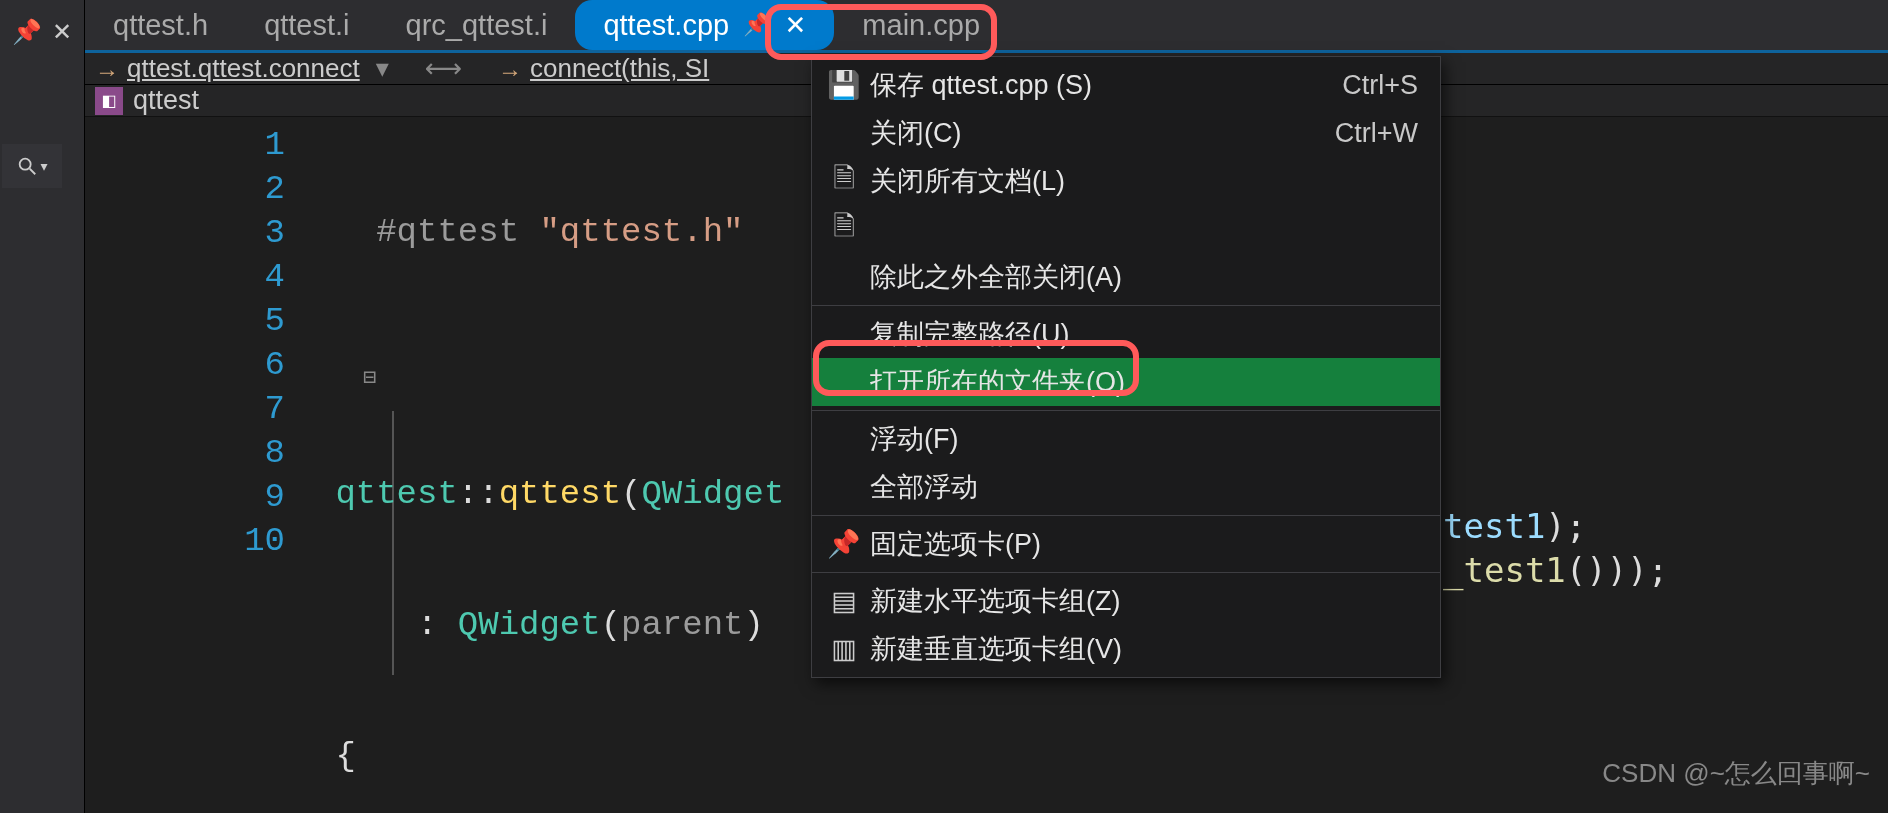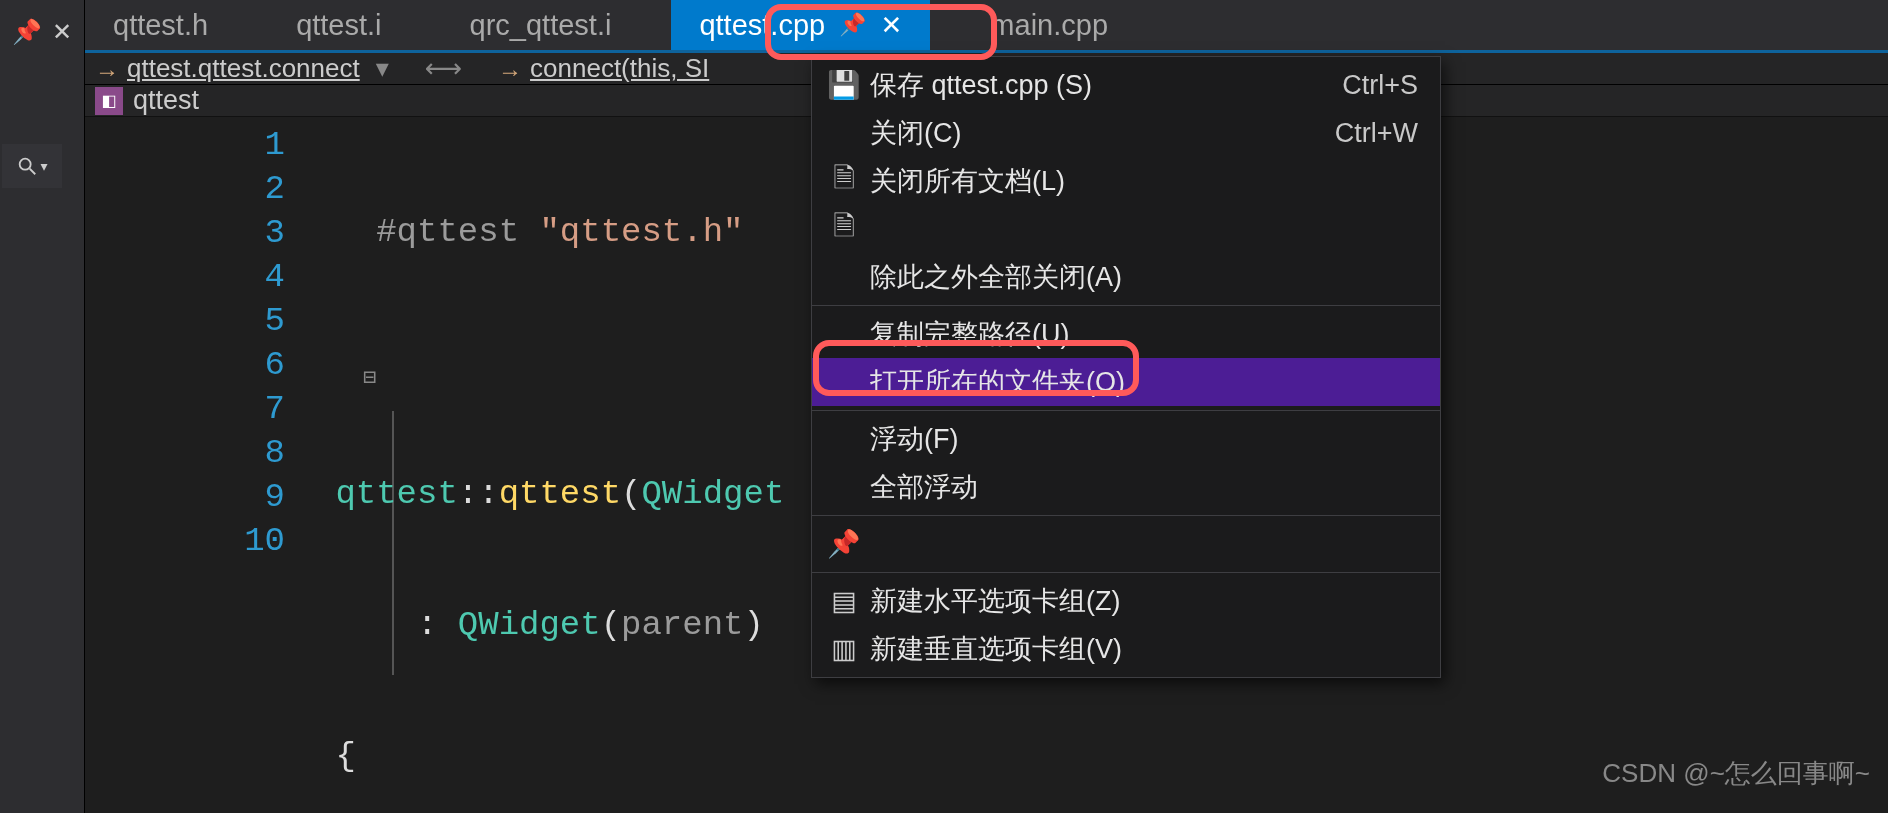--- a/index.html
+++ b/index.html
@@ -4,23 +4,23 @@
 <style>
   * { margin: 0; padding: 0; box-sizing: border-box; }
   html, body { width: 1888px; height: 813px; background: #1e1e1e; font-family: "Segoe UI", Arial, sans-serif; overflow: hidden; color: #ccc; }
   .root { display: flex; width: 100%; height: 100%; }
   .left-gutter { width: 85px; background: #2d2d30; border-right: 1px solid #000; }
   .pin-close { display: flex; gap: 10px; padding: 18px 12px; color: #ccc; font-size: 24px; align-items:center; }
   .pin-icon, .close-icon { cursor: pointer; }
   .search-box { margin-top: 80px; width: 60px; height: 44px; background: #333337; display:flex; align-items:center; justify-content:center; margin-left:2px;}
   .search-box svg { width:22px; height:22px; }
   .main { flex: 1; display: flex; flex-direction: column; position: relative; }
-  .tab-row { height: 60px; display: flex; align-items: flex-end; background: #2d2d30; border-bottom: 3px solid #0e639c; gap: 32px; }
+  .tab-row { height: 60px; display: flex; align-items: flex-end; background: #2d2d30; border-bottom: 3px solid #0e639c; }
   .tab { height: 50px; padding: 0 28px; display:flex; align-items:center; color:#aaa; font-size: 29px; cursor:pointer; }
-  .tab.active { background:#007acc; color:#fff; height:50px; }
+  .tab.active { background:#007acc; color:#fff; height:50px;border-radius:17px; }
   .tab .pin { margin-left:14px; font-size:22px; }
   .tab .x { margin-left:14px; font-size:26px; }
   .highlight-box { position:absolute; top:4px; left:680px; width:232px; height:56px; border:6px solid #ff5a5a; border-radius:16px; pointer-events:none; z-index:20; }
   .nav-bar { height: 50px; display: flex; align-items: center; background:#252526; border-bottom:1px solid #000; font-size:26px; padding-left:10px; gap:8px; }
   .nav-arrow { color:#d2a679; font-size:24px;}
   .nav-text { color:#ccc;text-decoration:underline; }
   .nav-drop { color:#888; margin-left:8px;}
   .nav-sep { width:20px; }
   .class-bar { height:46px; display:flex; align-items:center; background:#252526; padding-left:10px; gap:10px; font-size:27px; border-bottom:1px solid #111; }
   .class-icon { width:28px; height:28px; background:#8a4a8a; display:inline-flex; align-items:center; justify-content:center; color:#fff; font-size:16px; }
@@ -32,21 +32,21 @@
   .kw-pre { color:#9b9b9b;}
   .str  { color:#d69d85;}
   .cls  { color:#4ec9b0;}
   .pun  { color:#dcdcdc;}
   .fn   { color:#ffd966;}
   .fold { position:absolute; left:278px; color:#888; font-size:22px;}
   .fold1 { top:248px;}
   .vline { position:absolute; left:307px; top:294px; width:2px; height:264px; background:#555;}
   .context-menu { position:absolute; top:56px; left:726px; width:630px; background:#1b1b1c; border:1px solid #3e3e42; box-shadow:4px 6px 14px rgba(0,0,0,.6); z-index:15; padding:4px 0; font-size:27px;}
   .menu-item { display:flex; align-items:center; height:48px; padding:0 22px 0 12px; color:#e6e6e6; cursor:pointer; position:relative;}
-  .menu-item:hover, .menu-item.hovered { background:#4c1d95;}
+  .menu-item:hover, .menu-item.hovered { background:#15803d;}
   .menu-icon { width:40px; display:flex; justify-content:center; color:#ccc;}
   .menu-label { flex:1; padding-left:6px;}
   .menu-short { color:#c8c8c8;}
   .menu-sep { height:1px; background:#3e3e42; margin:4px 0;}
   .highlight-menu { position:absolute; top:340px; left:728px; width:326px; height:56px; border:6px solid #ff5a5a; border-radius:16px; pointer-events:none; z-index:30;}
   .right-code { position:absolute; top:460px; left:1358px; font-family:"Consolas",monospace; font-size:34px; line-height:44px; white-space:pre; color:#dcdcdc; z-index:5;}
   .watermark { position:absolute; bottom:22px; right:18px; color:#888; font-size:26px; z-index:40;}
 </style>
 </head>
 <body>
@@ -128,20 +128,23 @@
         <div class="row"> <span class="pun">{</span></div>
         
         
         
         
         
         
       </div>
     </div>
 
+    <div class="right-code">
+<span style="color:#9cdcfe">test1</span><span>);</span>
+<span style="color:#dcdcaa">_test1</span><span>()));</span></div>
 
     <div class="context-menu">
       <div class="menu-item">
         <span class="menu-icon">💾</span>
         <span class="menu-label">保存 qttest.cpp (S)</span>
         <span class="menu-short">Ctrl+S</span>
       </div>
       <div class="menu-item">
         <span class="menu-icon"></span>
         <span class="menu-label">关闭(C)</span>
@@ -172,20 +175,21 @@
         <span class="menu-icon"></span>
         <span class="menu-label">浮动(F)</span>
       </div>
       <div class="menu-item">
         <span class="menu-icon"></span>
         <span class="menu-label">全部浮动</span>
       </div>
       <div class="menu-sep"></div>
       <div class="menu-item">
         <span class="menu-icon">📌</span>
+        <span class="menu-label">固定选项卡(P)</span>
       </div>
       <div class="menu-sep"></div>
       <div class="menu-item">
         <span class="menu-icon">▤</span>
         <span class="menu-label">新建水平选项卡组(Z)</span>
       </div>
       <div class="menu-item">
         <span class="menu-icon">▥</span>
         <span class="menu-label">新建垂直选项卡组(V)</span>
       </div>

